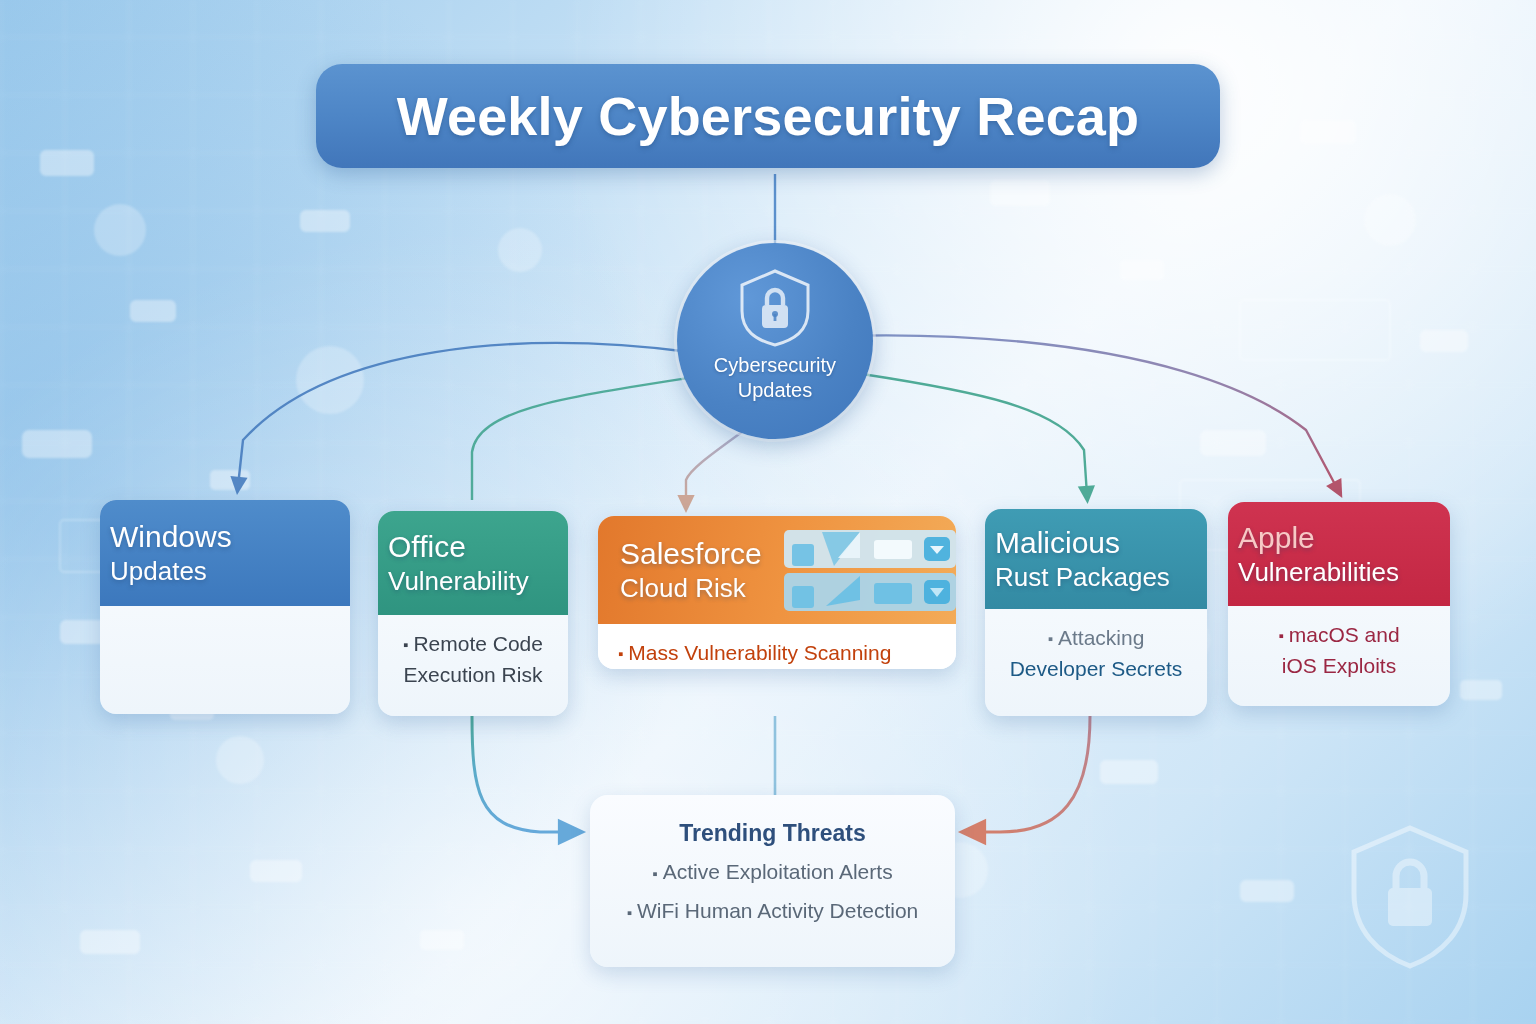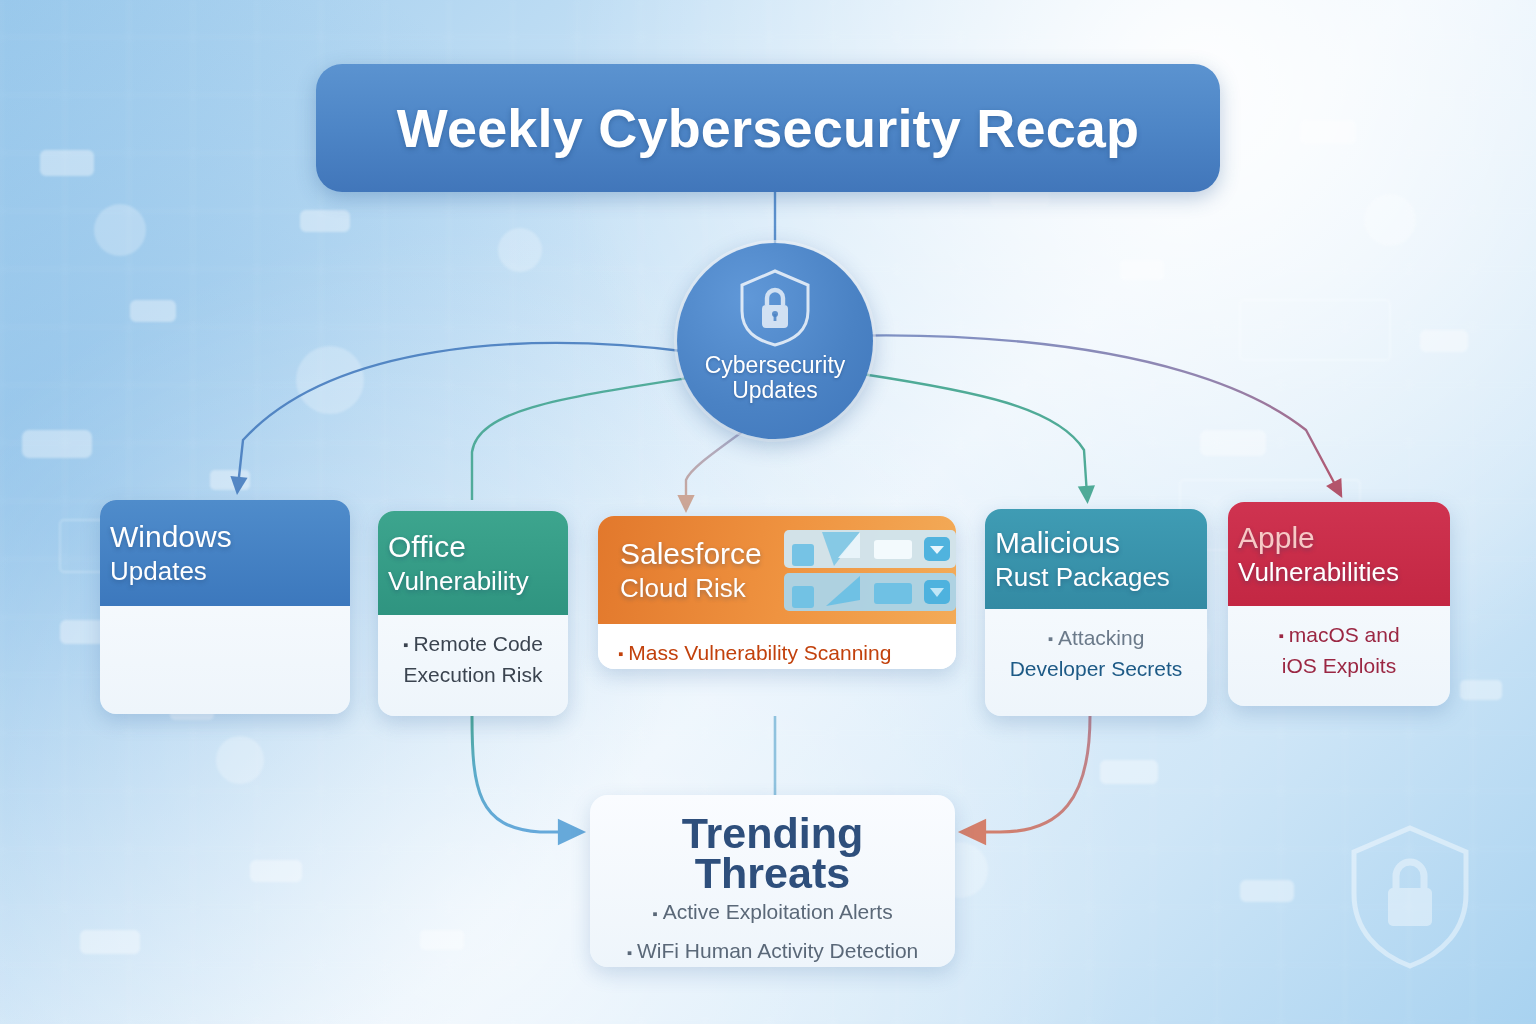--- a/index.html
+++ b/index.html
@@ -25,42 +25,42 @@
       repeating-linear-gradient(0deg, rgba(255,255,255,.22) 0 2px, rgba(255,255,255,0) 2px 58px);
     filter:blur(2.5px);
   }
   #watermark-shield{position:absolute;right:62px;bottom:52px;z-index:1;opacity:.5;}
 
   
   #connectors{position:absolute;inset:0;z-index:2;}
 
   
   #title-banner{
-    position:absolute;left:316px;top:64px;width:904px;height:128px;z-index:5;
+    position:absolute;left:316px;top:64px;width:904px;height:104px;z-index:5;
     border-radius:26px;
     background:linear-gradient(180deg,#5b93d0 0%,#4d85c6 52%,#4176ba 100%);
     box-shadow:0 6px 20px rgba(40,90,150,.30);
     display:flex;align-items:center;justify-content:center;
   }
   #title-banner .t{
     color:#ffffff;font-size:54px;font-weight:bold;letter-spacing:.2px;
     text-shadow:0 2px 5px rgba(30,70,120,.40);white-space:nowrap;
   }
 
   
   #hub{
     position:absolute;left:677px;top:243px;width:196px;height:196px;z-index:6;
     border-radius:50%;
     background:radial-gradient(circle at 36% 28%,#6098d8 0%,#4a82c4 58%,#3f76bb 100%);
     box-shadow:0 6px 22px rgba(40,90,150,.32), 0 0 0 3px rgba(255,255,255,.55);
     display:flex;flex-direction:column;align-items:center;justify-content:flex-start;
     padding-top:24px;box-sizing:border-box;
   }
   #hub .hub-label{
-    margin-top:6px;color:#fff;font-size:23px;line-height:25px;text-align:center;
+    margin-top:6px;color:#fff;font-size:20px;line-height:25px;text-align:center;
     text-shadow:0 1px 3px rgba(25,60,110,.45);
   }
 
   
   .card{position:absolute;z-index:5;border-radius:16px;overflow:hidden;
     box-shadow:0 7px 20px rgba(50,100,160,.22);
     background:linear-gradient(180deg,#fbfdff 0%,#eef5fb 100%);
   }
   .card .head{
     position:relative;box-sizing:border-box;
@@ -102,21 +102,21 @@
   #card-apple .head .l1{color:#f7c9c6;}
   #card-apple .body .bullet{color:#9b2743;}
 
   
   #card-trending{
     position:absolute;left:590px;top:795px;width:365px;height:172px;z-index:5;
     border-radius:18px;background:linear-gradient(180deg,#fafcff 0%,#eef5fb 100%);
     box-shadow:0 7px 20px rgba(50,100,160,.20);
     box-sizing:border-box;padding:18px 16px 14px 16px;text-align:center;
   }
-  #card-trending .tt-title{color:#2e4f7c;font-size:43px;font-weight:bold;line-height:40px;}
+  #card-trending .tt-title{color:#2e4f7c;font-size:23px;font-weight:bold;line-height:40px;}
   #card-trending .tt-bullet{display:block;color:#5a6878;font-size:21px;line-height:37px;}
   #card-trending .tt-bullet .dot{font-size:15px;vertical-align:middle;margin-right:5px;}
 </style>
 </head>
 <body>
 
 <div id="bg-layer"></div>
 
 <svg id="bokeh" width="1536" height="1024" viewBox="0 0 1536 1024">
   <g fill="#ffffff" opacity="0.5">

